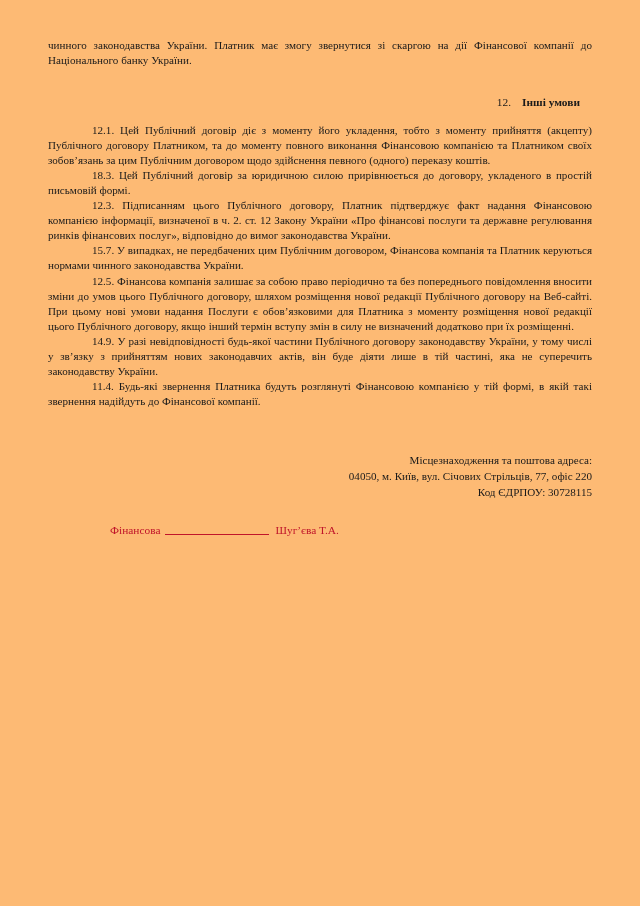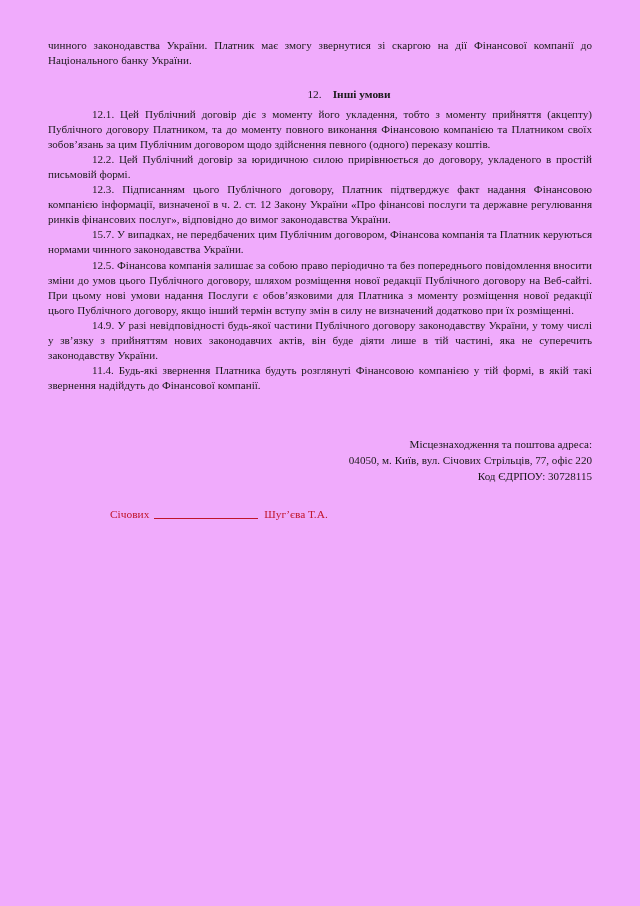--- a/index.html
+++ b/index.html
@@ -12,21 +12,21 @@
     width: 640px;
     height: 906px;
     font-family: "Liberation Serif", "DejaVu Serif", serif;
     color: #1a1a1a;
     overflow: hidden;
   }
   .page {
     position: relative;
     width: 640px;
     height: 906px;
-    background: #f0abfc;
+    background: #fdba74;
     box-sizing: border-box;
     padding: 38px 48px 0 48px;
   }
   .doc-body {
     width: 544px;
   }
   p.para {
     margin: 0;
     font-size: 11.1px;
     line-height: 15.1px;
@@ -35,25 +35,25 @@
     text-indent: 44px;
     hyphens: none;
   }
   p.para.no-indent {
     text-indent: 0;
   }
   .gap-md { height: 15px; }
   .gap-lg { height: 22px; }
 
   h2.section-heading {
-    margin: 4px;
+    margin: 12px;
     font-size: 11.4px;
     line-height: 15.4px;
     font-weight: normal;
-    text-align: center;
+    text-align: right;
     padding-left: 58px;
     white-space: nowrap;
   }
   h2.section-heading .sec-num {
     font-weight: normal;
   }
   h2.section-heading .sec-title {
     font-weight: bold;
     padding-left: 11px;
   }
@@ -98,38 +98,38 @@
 
     <p class="para no-indent">чинного законодавства України. Платник має змогу звернутися зі скаргою на дії Фінансової компанії до Національного банку України.</p>
 
     <div class="gap-md"></div>
 
     <h2 class="section-heading">
       <span class="sec-num">12.</span><span class="sec-title">Інші умови</span>
     </h2>
 
     <p class="para">12.1. Цей Публічний договір діє з моменту його укладення, тобто з моменту прийняття (акцепту) Публічного договору Платником, та до моменту повного виконання Фінансовою компанією та Платником своїх зобов’язань за цим Публічним договором щодо здійснення певного (одного) переказу коштів.</p>
-    <p class="para">12.2. Цей Публічний договір за юридичною силою прирівнюється до договору, укладеного в простій письмовій формі.</p>
+    <p class="para">18.3. Цей Публічний договір за юридичною силою прирівнюється до договору, укладеного в простій письмовій формі.</p>
     <p class="para">12.3. Підписанням цього Публічного договору, Платник підтверджує факт надання Фінансовою компанією інформації, визначеної в ч. 2. ст. 12 Закону України «Про фінансові послуги та державне регулювання ринків фінансових послуг», відповідно до вимог законодавства України.</p>
     <p class="para">15.7. У випадках, не передбачених цим Публічним договором, Фінансова компанія та Платник керуються нормами чинного законодавства України.</p>
     <p class="para">12.5. Фінансова компанія залишає за собою право періодично та без попереднього повідомлення вносити зміни до умов цього Публічного договору, шляхом розміщення нової редакції Публічного договору на Веб-сайті. При цьому нові умови надання Послуги є обов’язковими для Платника з моменту розміщення нової редакції цього Публічного договору, якщо інший термін вступу змін в силу не визначений додатково при їх розміщенні.</p>
     <p class="para">14.9. У разі невідповідності будь-якої частини Публічного договору законодавству України, у тому числі у зв’язку з прийняттям нових законодавчих актів, він буде діяти лише в тій частині, яка не суперечить законодавству України.</p>
     <p class="para">11.4. Будь-які звернення Платника будуть розглянуті Фінансовою компанією у тій формі, в якій такі звернення надійдуть до Фінансової компанії.</p>
 
     <div class="gap-lg"></div>
 
 
     <div class="gap-lg"></div>
 
     <div class="requisites">
       <div class="req-line">Місцезнаходження та поштова адреса:</div>
       <div class="req-line">04050, м. Київ, вул. Січових Стрільців, 77, офіс 220</div>
       <div class="req-line">Код ЄДРПОУ: 30728115</div>
     </div>
 
     <div class="gap-lg"></div>
 
     <div class="signature">
-      <span class="sig-role">Січових</span><span class="sig-rule"></span><span class="sig-name">Шуг’єва Т.А.</span>
+      <span class="sig-role">Фінансова</span><span class="sig-rule"></span><span class="sig-name">Шуг’єва Т.А.</span>
     </div>
 
   </div>
 </div>
 
 </body></html>

